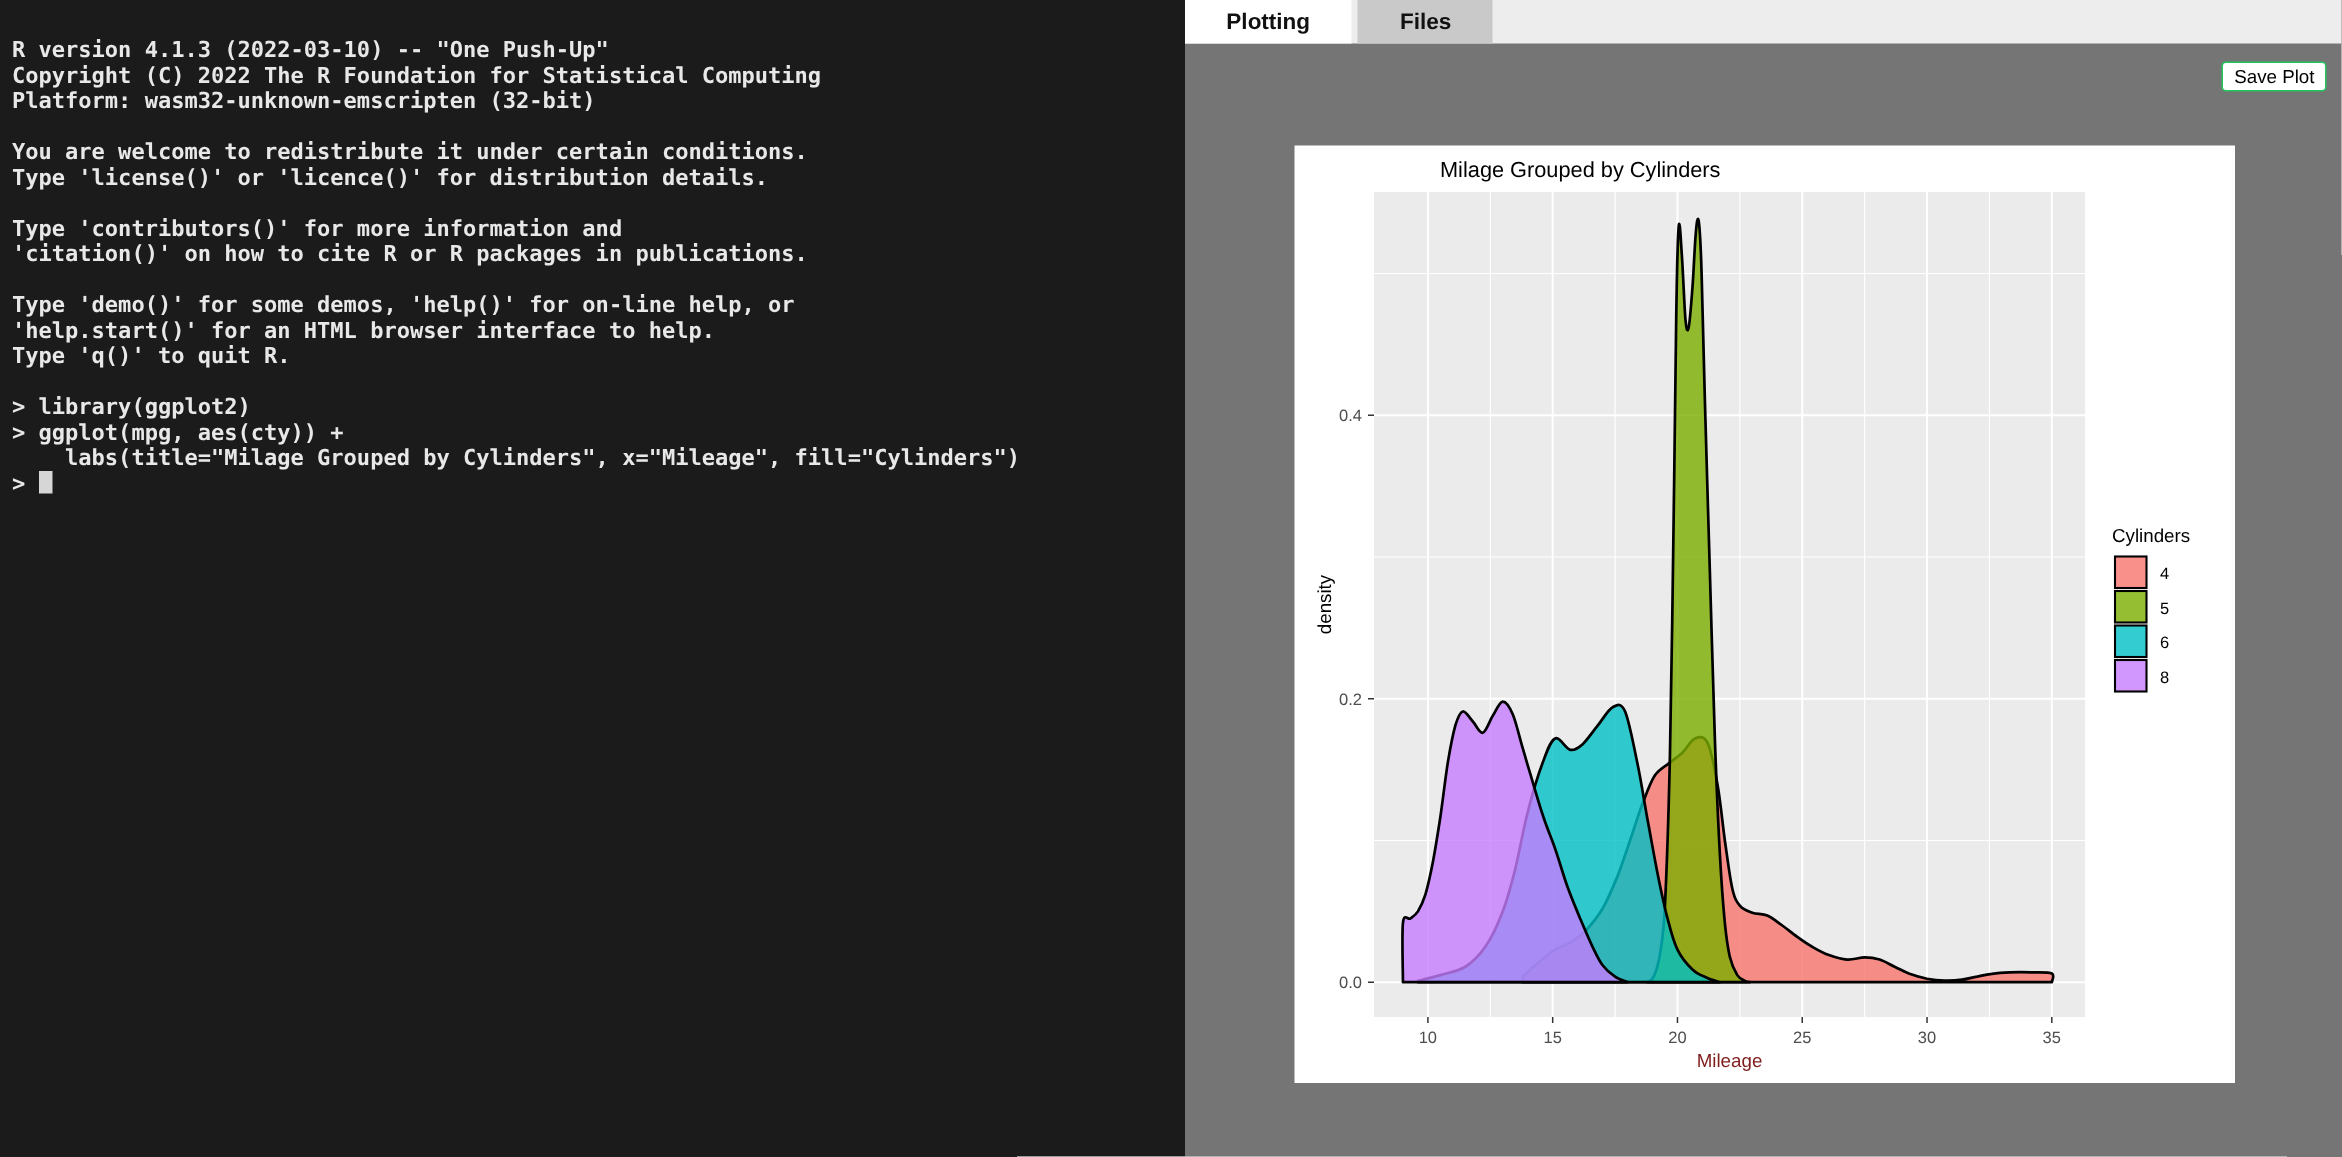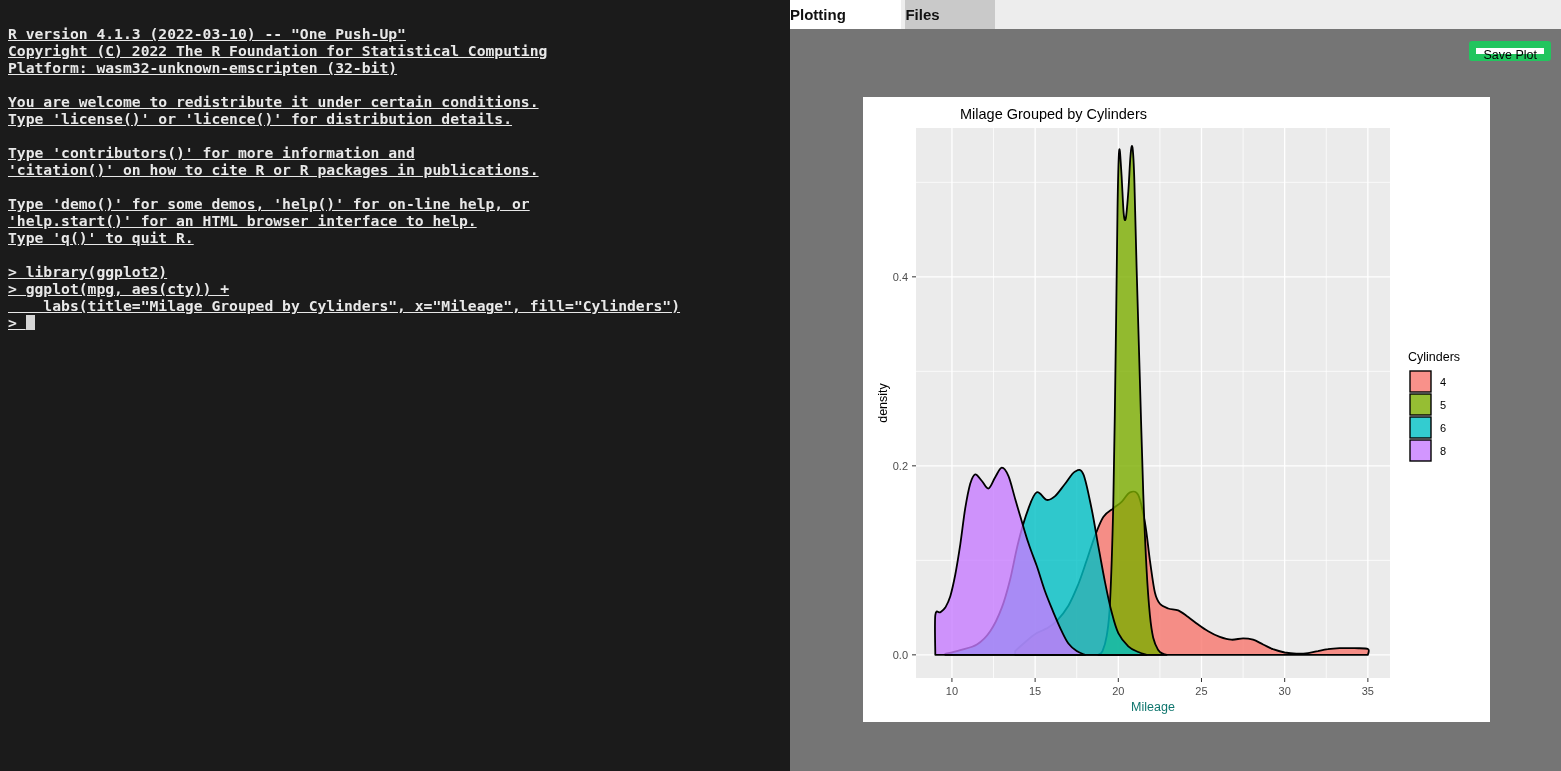--- a/index.html
+++ b/index.html
@@ -2,42 +2,42 @@
 <html><head>
 <meta charset="utf-8">
 <style>
   html,body{margin:0;padding:0;background:#fff;}
   .app{position:relative;width:1561px;height:771px;overflow:hidden;font-family:"Liberation Sans",sans-serif;}
 
   
   .console{position:absolute;left:0;top:0;width:790px;height:771px;background:#1b1b1b;
            color:#e8e8e8;font-family:"DejaVu Sans Mono","Liberation Mono",monospace;
            font-weight:700;font-size:14.7px;padding:25px 0 0 8px;box-sizing:border-box;}
-  .cline{white-space:pre;min-height:17px;line-height:17px;text-decoration:underline;}
+  .cline{white-space:pre;min-height:17px;line-height:17px;}
   .cursor{display:inline-block;width:9px;height:15px;background:#d6d6d6;vertical-align:-2px;}
 
   
   .right{position:absolute;left:790px;top:0;width:771px;height:771px;background:#757575;}
   .tabbar{position:absolute;left:0;top:0;width:771px;height:29px;background:#ededed;}
-  .tab{display:inline-block;height:29px;line-height:29px;text-align:left;
+  .tab{display:inline-block;height:29px;line-height:29px;text-align:center;
        font-weight:700;font-size:15px;color:#111;vertical-align:top;cursor:default;}
   .tab.active{width:111px;background:#ffffff;}
   .tab.inactive{width:90px;background:#c9c9c9;}
   .plot-area{position:absolute;left:0;top:29px;width:771px;height:742px;}
   .save-btn{position:absolute;top:12px;right:10px;height:20px;padding:0 7px;
-            background:#ffffff;border:7px solid #22c55e;border-radius:3px;
+            background:#ffffff;border:1px solid #22c55e;border-radius:3px;
             font-family:"Liberation Sans",sans-serif;font-size:12.5px;color:#000;}
 
   
   .plot-card{position:absolute;left:73px;top:68px;width:627px;height:625px;background:#ffffff;}
   .plot-card svg{position:absolute;left:0;top:0;}
   .plot-title{position:absolute;left:53px;top:9px;font-size:14.5px;color:#000;margin-left:44px;}
   .ylabel{position:absolute;left:20px;top:306px;transform:translate(-50%,-50%) rotate(-90deg);
           font-size:12.5px;color:#000;white-space:nowrap;}
-  .xlabel{position:absolute;left:290px;top:603px;transform:translateX(-50%);font-size:12.5px;color:#0f766e;}
+  .xlabel{position:absolute;left:290px;top:603px;transform:translateX(-50%);font-size:12.5px;color:#7f1d1d;}
   .legend-title{position:absolute;left:545px;top:253px;font-size:12.5px;color:#000;}
   svg text{font-family:"Liberation Sans",sans-serif;}
   svg text.tick{font-size:11px;fill:#4d4d4d;}
   svg text.legend-label{font-size:11px;fill:#000;}
 </style>
 </head>
 <body>
 
 <div class="app">
 

